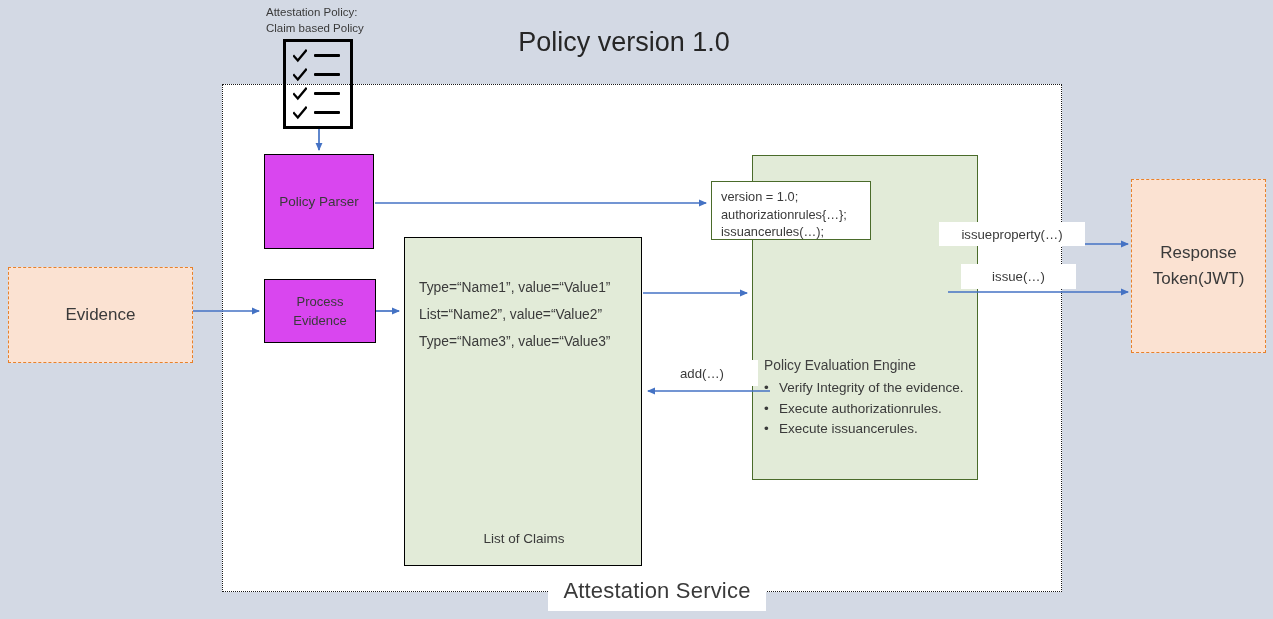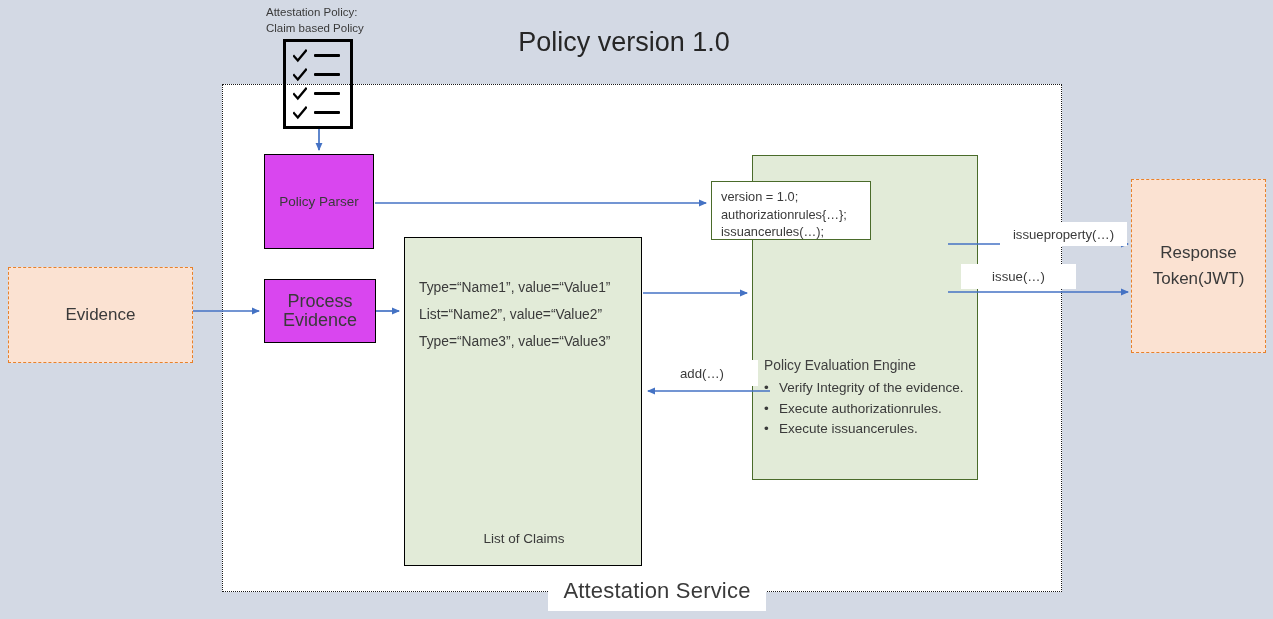--- a/index.html
+++ b/index.html
@@ -54,21 +54,21 @@
 
   
   .box{
     display:flex;align-items:center;justify-content:center;
     text-align:center;
   }
   .box-green{background:#d946ef;border:1.4px solid #000;}
   .box-peach{background:#fbe2d2;border:1.8px dashed #e8812a;}
 
   .policy-parser{left:264px;top:154px;width:110px;height:95px;font-size:13.5px;}
-  .process-evidence{left:264px;top:279px;width:112px;height:64px;font-size:18px;line-height:19px;}
+  .process-evidence{left:264px;top:279px;width:112px;height:64px;font-size:13px;line-height:19px;}
   .evidence{left:8px;top:267px;width:185px;height:96px;font-size:17px;}
   .response-token{left:1131px;top:179px;width:135px;height:174px;font-size:17px;line-height:26px;}
 
   .claim-set{
     left:404px;top:237px;width:238px;height:329px;
     background:#e2ebd8;border:1.4px solid #000;
     position:absolute;box-sizing:border-box;
   }
   .claim-lines{
     position:absolute;left:14px;top:36px;width:210px;
@@ -107,21 +107,21 @@
   }
 
   
   svg.arrows{position:absolute;left:0;top:0;width:1273px;height:619px;pointer-events:none;}
 
   
   .arrow-label{
     background:#ffffff;display:flex;align-items:center;justify-content:center;
     font-size:13.2px;color:#3a3a3a;
   }
-  .lbl-issueproperty{left:1000px;top:222px;width:127px;height:24px;}
+  .lbl-issueproperty{left:939px;top:222px;width:146px;height:24px;}
   .lbl-issue{left:961px;top:264px;width:115px;height:25px;}
   .lbl-add{left:646px;top:360px;width:112px;height:26px;}
 </style>
 </head>
 <body>
 
 <div id="stage">
 
   <div class="abs service-boundary"></div>
 

